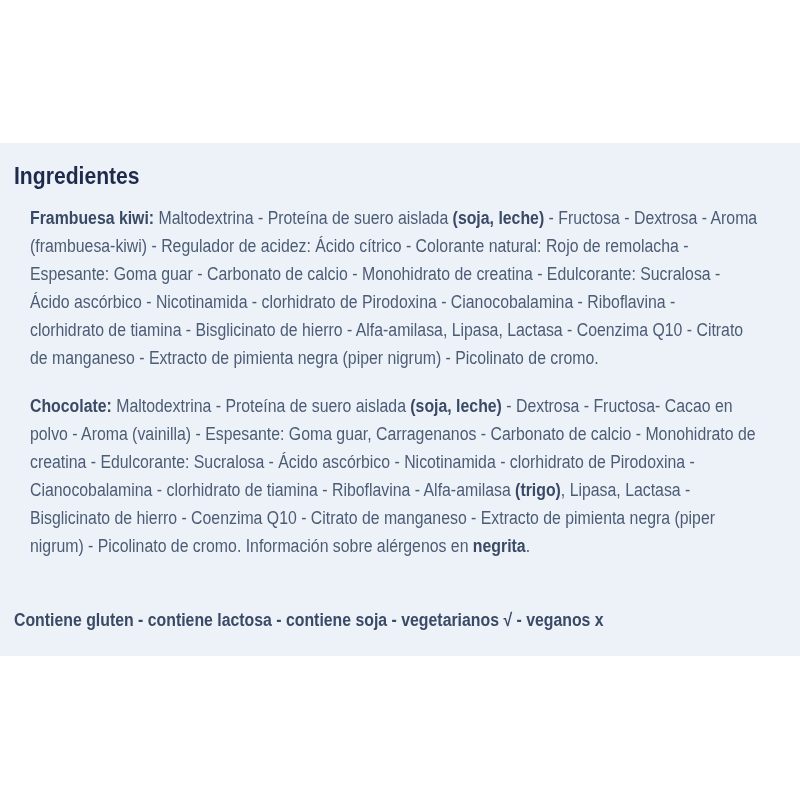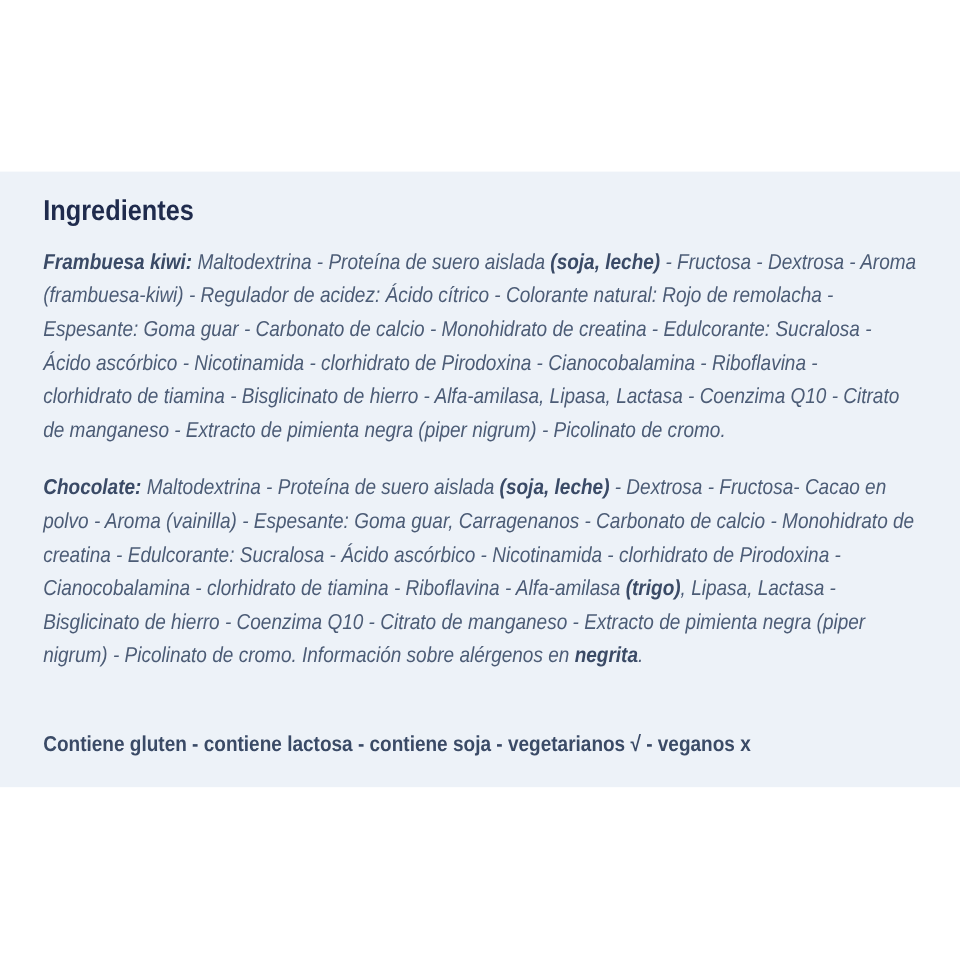--- a/index.html
+++ b/index.html
@@ -13,34 +13,34 @@
     position: relative;
     font-family: "Liberation Sans", "DejaVu Sans", sans-serif;
     overflow: hidden;
   }
   .ingredients-section {
     position: absolute;
     top: 143px;
     left: 0;
     width: 800px;
     box-sizing: border-box;
-    padding: 18px 22px 22px 36px;
+    padding: 18px 22px 22px 14px;
     background: #edf2f8;
   }
   .section-title {
     margin: 0;
     font-size: 24px;
     line-height: 29px;
     font-weight: 700;
     color: #1f2b4d;
     white-space: nowrap;
     transform: scaleX(0.88);
     transform-origin: 0 50%;
   }
-  .para { margin: 0; font-style: italic; }
+  .para { margin: 16px; }
   .para-1 { margin-top: 14px; }
   .para-2 { margin-top: 20px; }
   .tline {
     font-size: 18px;
     line-height: 28px;
     color: #4c5c76;
     white-space: nowrap;
     transform: scaleX(0.88);
     transform-origin: 0 50%;
   }

